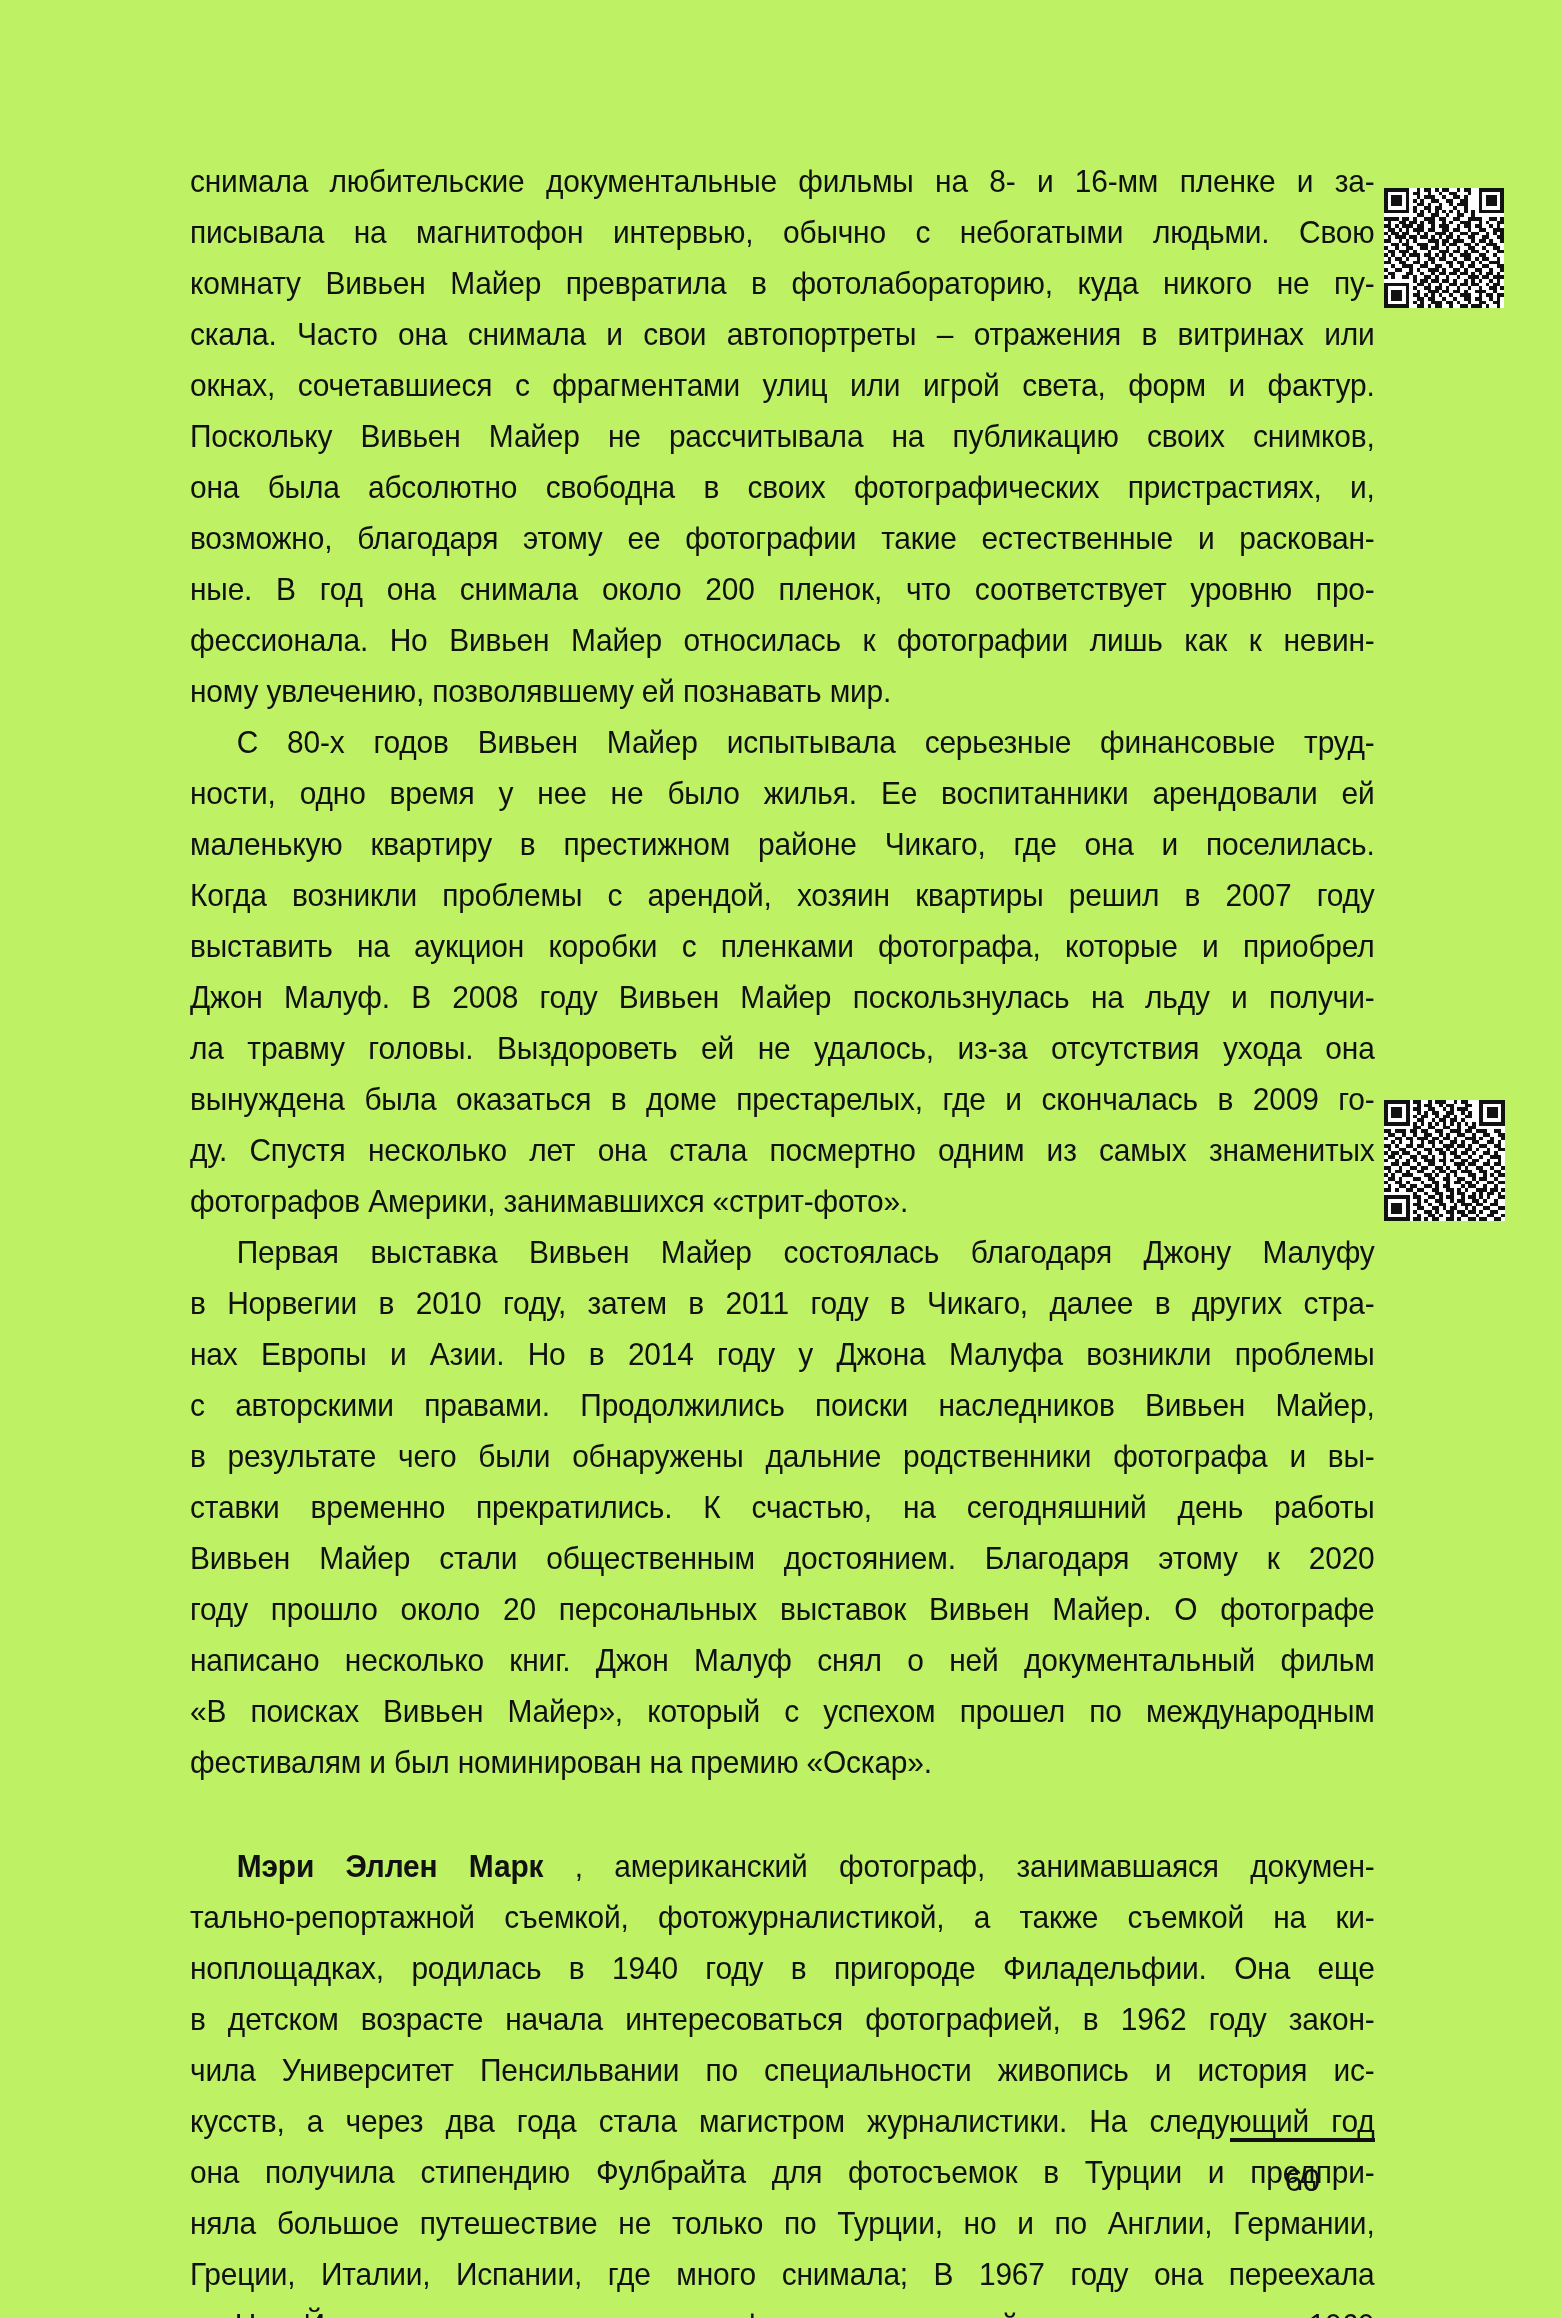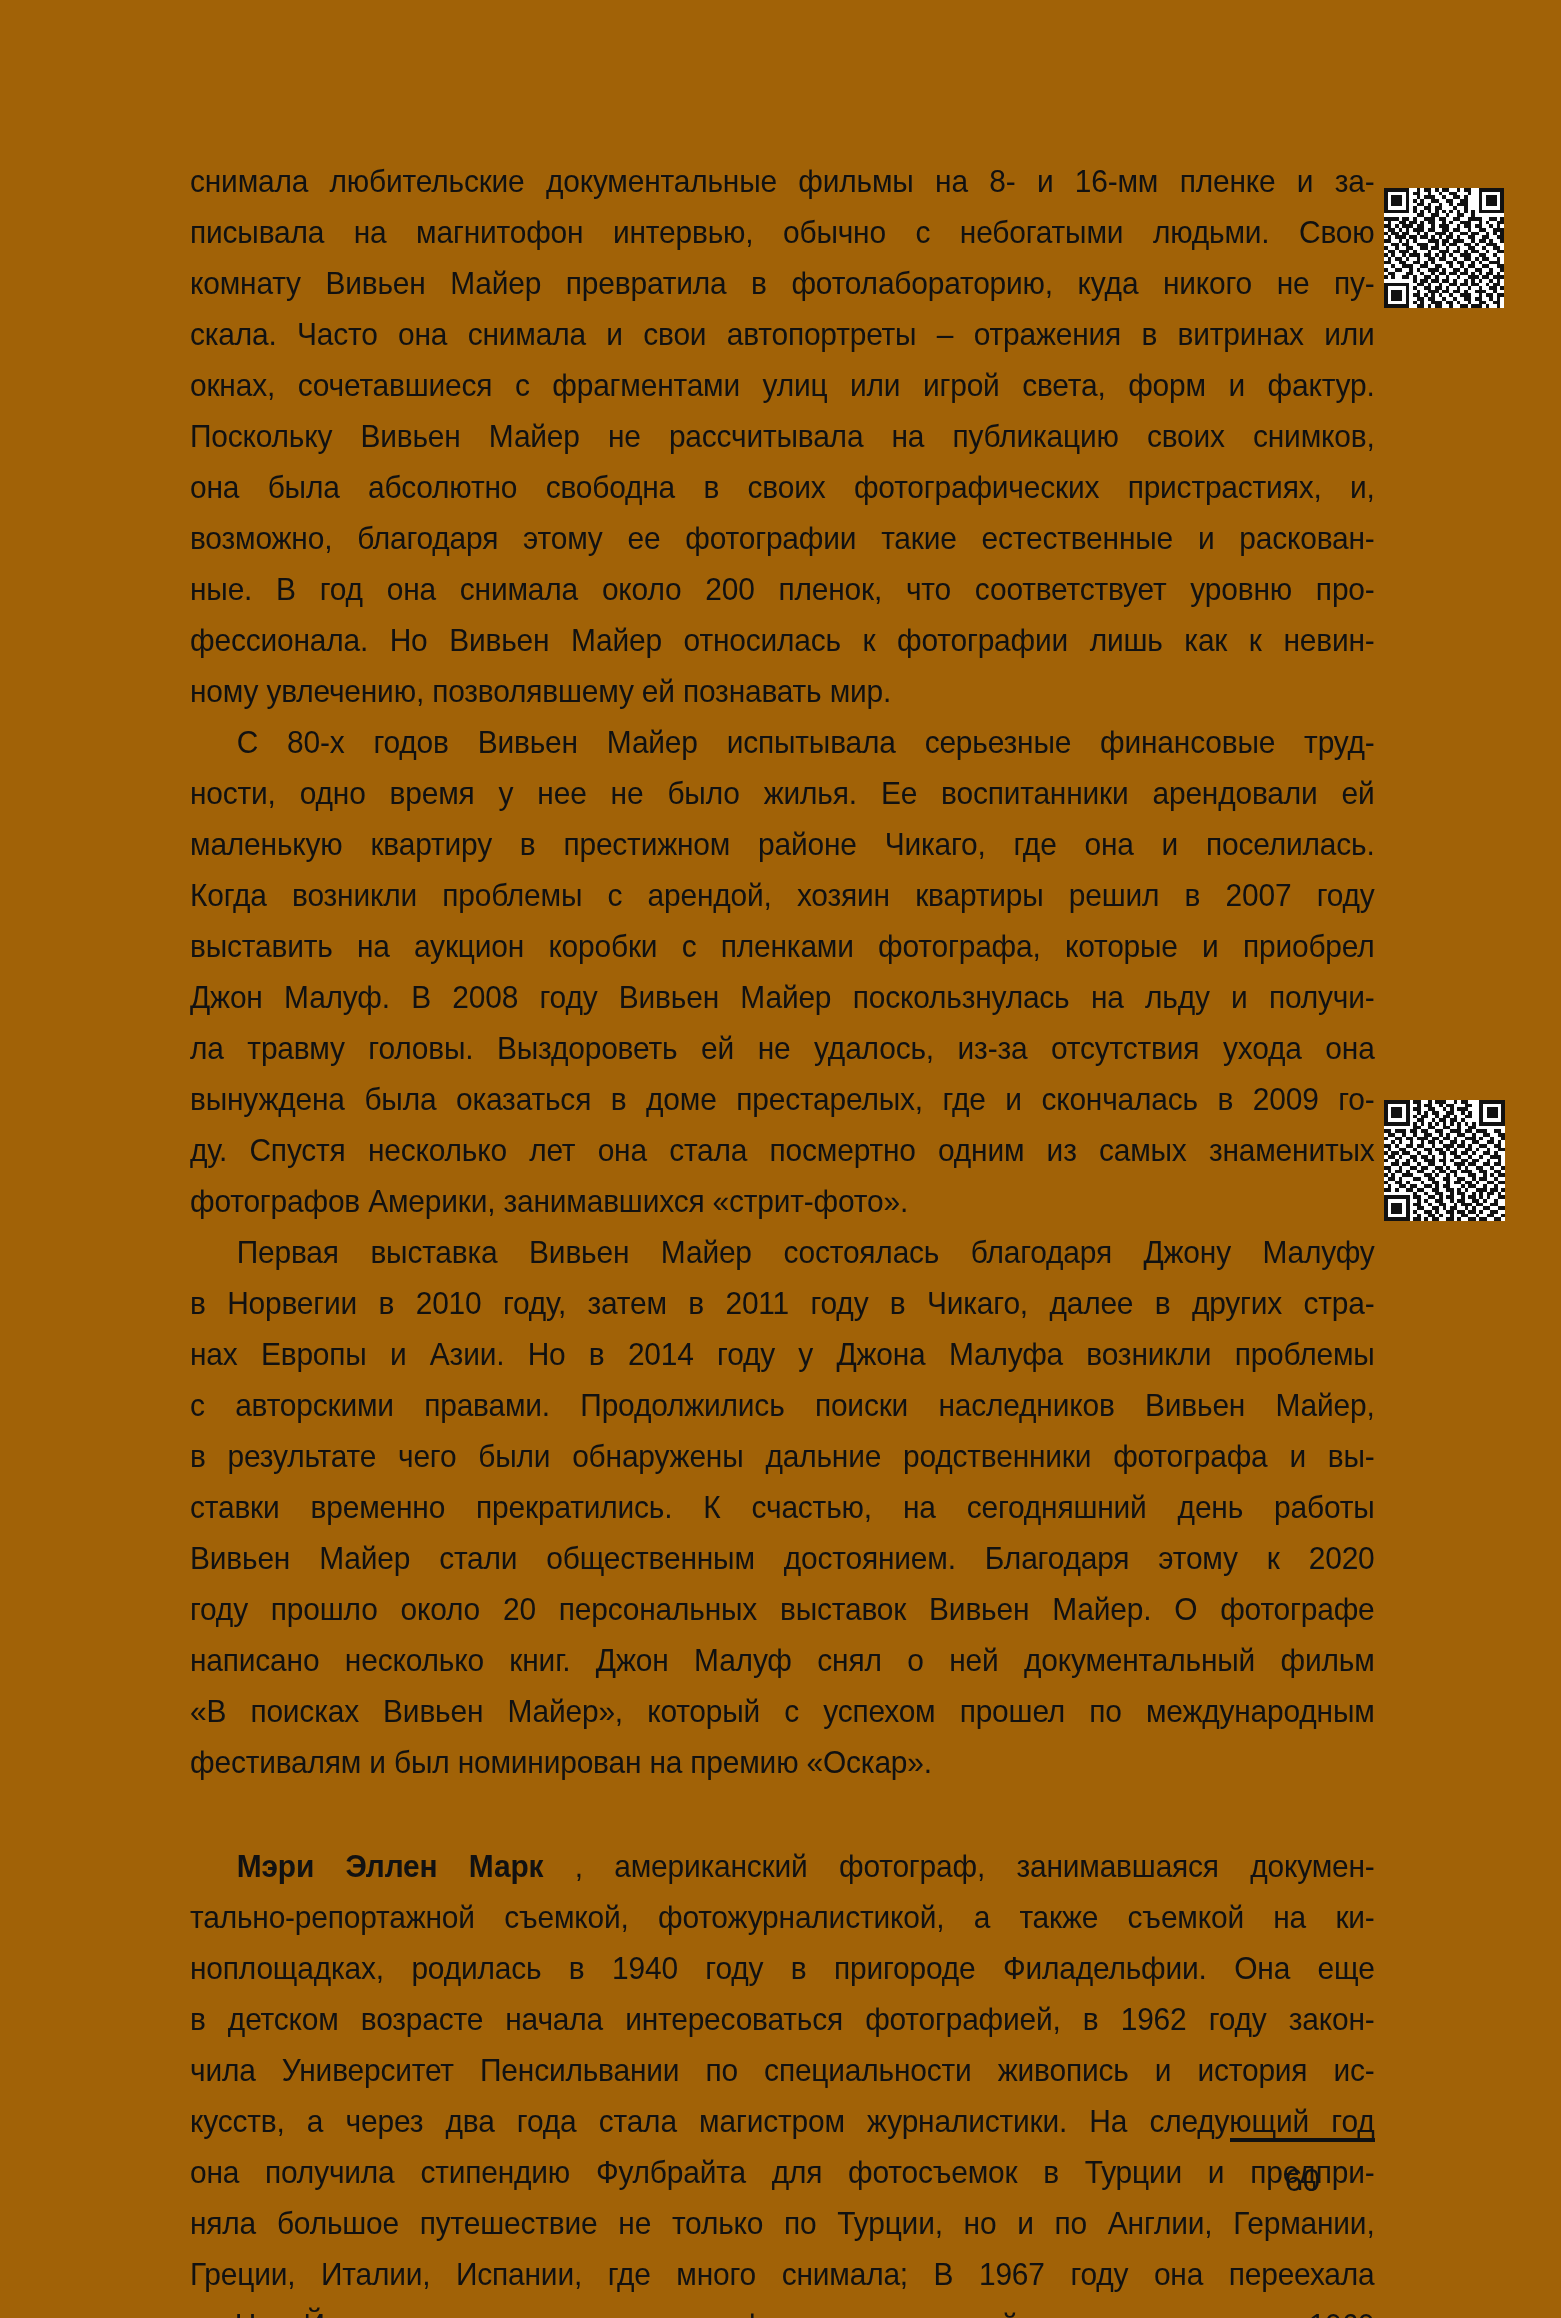--- a/index.html
+++ b/index.html
@@ -14,21 +14,21 @@
     position: relative;
     overflow: hidden;
     font-family: "Liberation Sans", "DejaVu Sans", sans-serif;
     color: #111111;
     -webkit-font-smoothing: antialiased;
   }
 
   #page {
     position: absolute;
     inset: 0;
-    background: #a16207;
+    background: #bef264;
   }
 
   
   .text-column {
     position: absolute;
     left: 190px;
     top: 156px;
     width: 1185px;
   }
 

